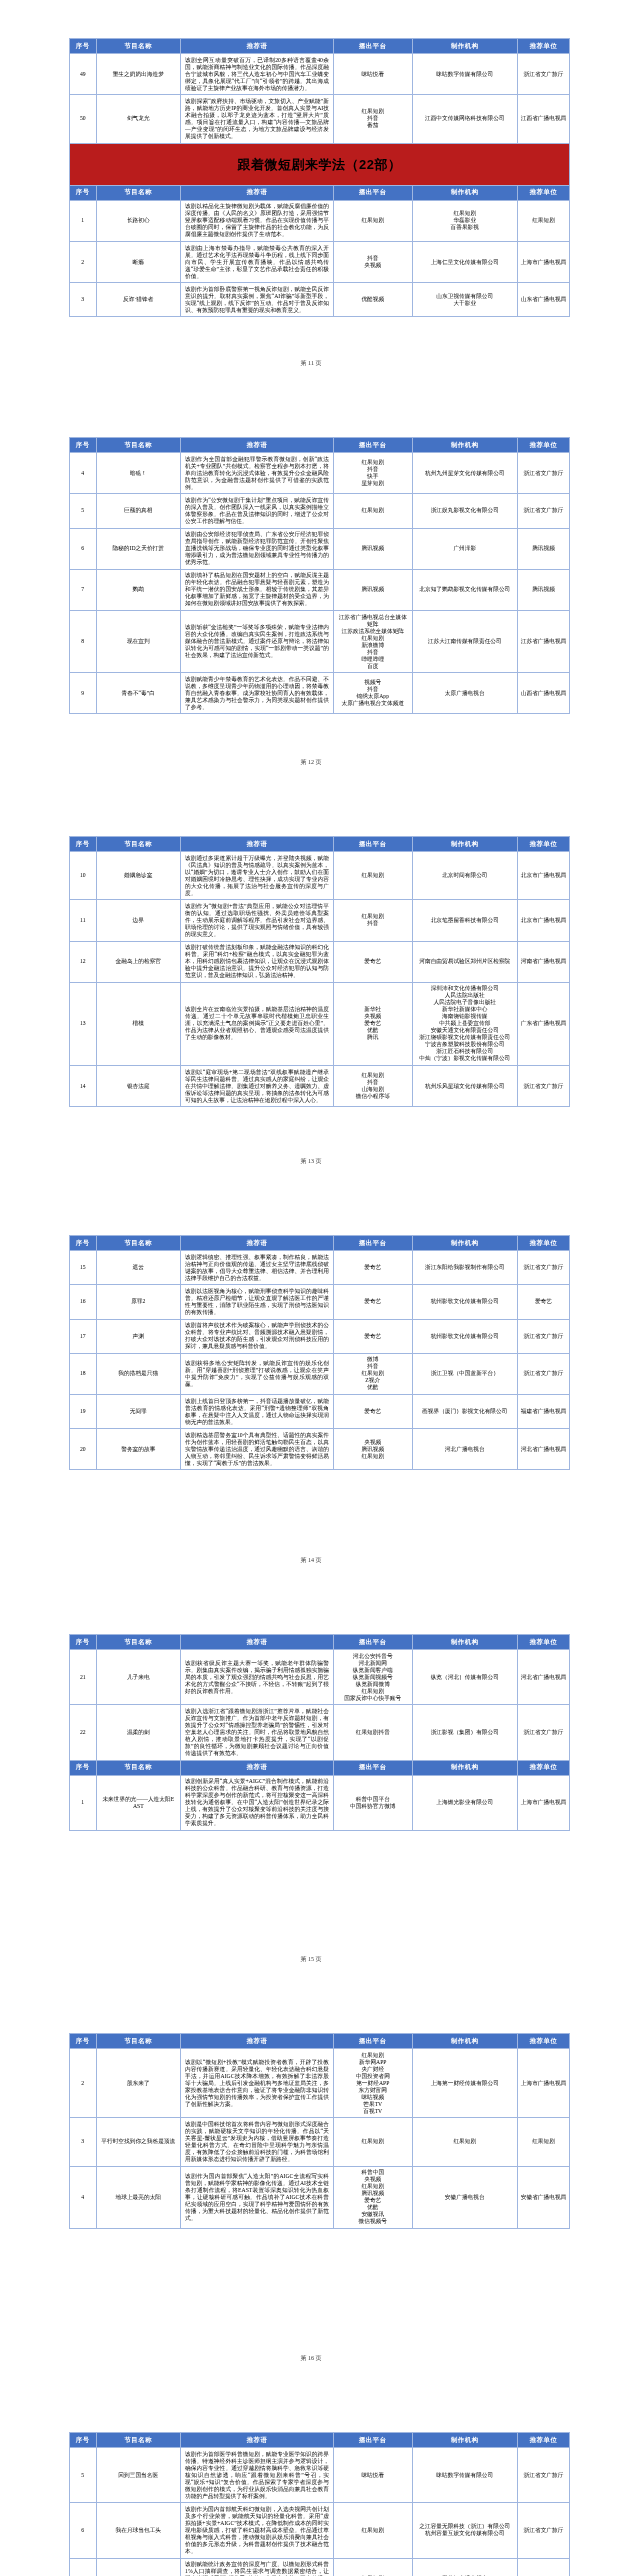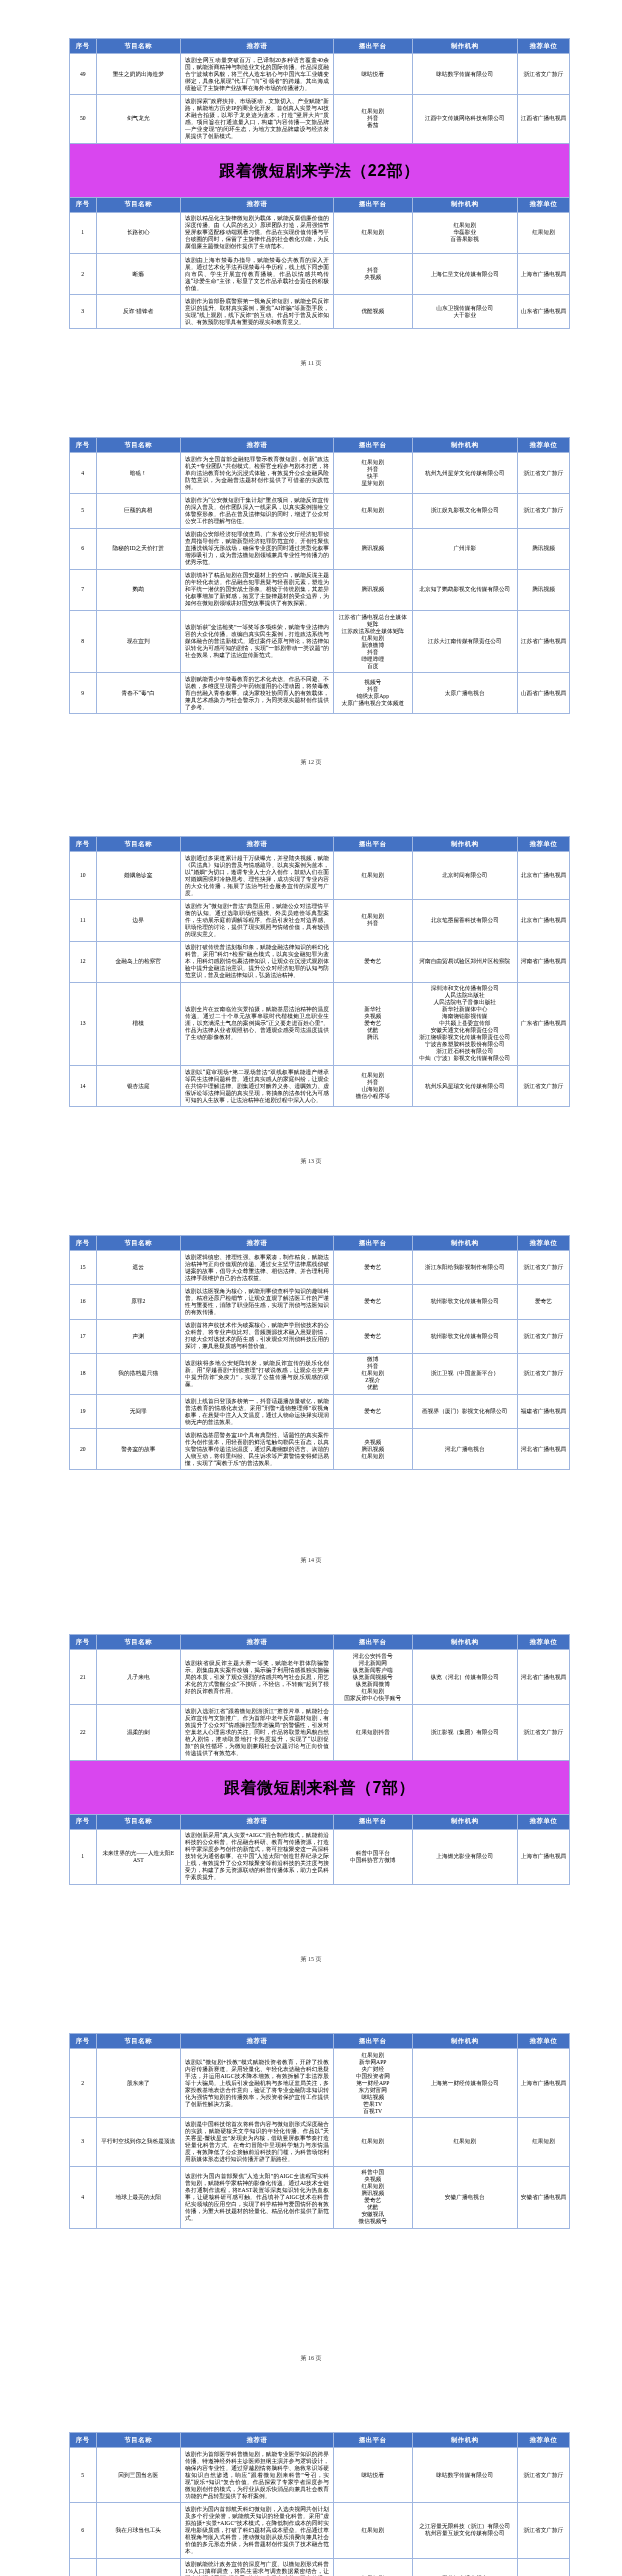--- a/index.html
+++ b/index.html
@@ -11,21 +11,21 @@
   table.doc-table, table.doc-table td, table.doc-table th{border:0.5px solid #9fb6e0;}
   table.doc-table{border:1px solid #7b9bd2;}
   th.hdr{background:#4472c4;color:#ffffff;font-family:"Liberation Sans","DejaVu Sans",sans-serif;
       font-weight:bold;font-size:6.4px;padding:2.6px 1px;letter-spacing:0.5px;}
   td{font-size:5.7px;line-height:7px;vertical-align:middle;padding:2.6px 2.1px;word-break:break-all;}
   td.c-no{text-align:center;}
   td.c-name{text-align:center;padding:2.6px 4.1px;}
   td.c-rec{text-align:justify;padding:2.6px 4.1px;}
   td.c-plat,td.c-prod,td.c-unit{text-align:center;white-space:pre-line;}
   td.section-title{font-family:"Liberation Sans","DejaVu Sans",sans-serif;font-weight:bold;
-      font-size:16px;text-align:center;padding:23px 0;letter-spacing:0.5px;background:#d946ef;}
+      font-size:13px;text-align:center;padding:17px 0;letter-spacing:0.5px;background:#b91c1c;}
   .page-footer{position:absolute;top:359px;left:0;width:622px;text-align:center;
       font-size:6px;color:#333;font-family:"Liberation Serif","DejaVu Serif",serif;}
 </style>
 </head>
 <body>
 
 <div class="doc" id="doc">
     <div class="page">
       <table class="doc-table">
         <colgroup>
@@ -382,23 +382,20 @@
           </tr>
           <tr>
             <td class="c-no">22</td>
             <td class="c-name">温柔的刺</td>
             <td class="c-rec">该剧入选浙江省“跟着微短剧游浙江”推荐片单，赋能社会反诈宣传与文旅推广。作为首部中老年反诈题材短剧，有效提升了公众对“情感操控型养老骗局”的警惕性，引发对空巢老人心理需求的关注。同时，作品将取景地风貌自然植入剧情，推动取景地打卡热度提升，实现了“以剧促旅”的良性循环，为微短剧兼顾社会议题讨论与正向价值传递提供了有效范本。</td>
             <td class="c-plat">红果短剧抖音</td>
             <td class="c-prod">浙江影视（集团）有限公司</td>
             <td class="c-unit">浙江省文广旅厅</td>
           </tr>
           <tr>
-            <td colspan="6" class="section-title">跟着微短剧来科普（7部）</td>
-          </tr>
-          <tr>
             <th class="hdr">序号</th>
             <th class="hdr">节目名称</th>
             <th class="hdr">推荐语</th>
             <th class="hdr">播出平台</th>
             <th class="hdr">制作机构</th>
             <th class="hdr">推荐单位</th>
           </tr>
           <tr>
             <td class="c-no">1</td>
             <td class="c-name">未来世界的光——人造太阳EAST</td>

